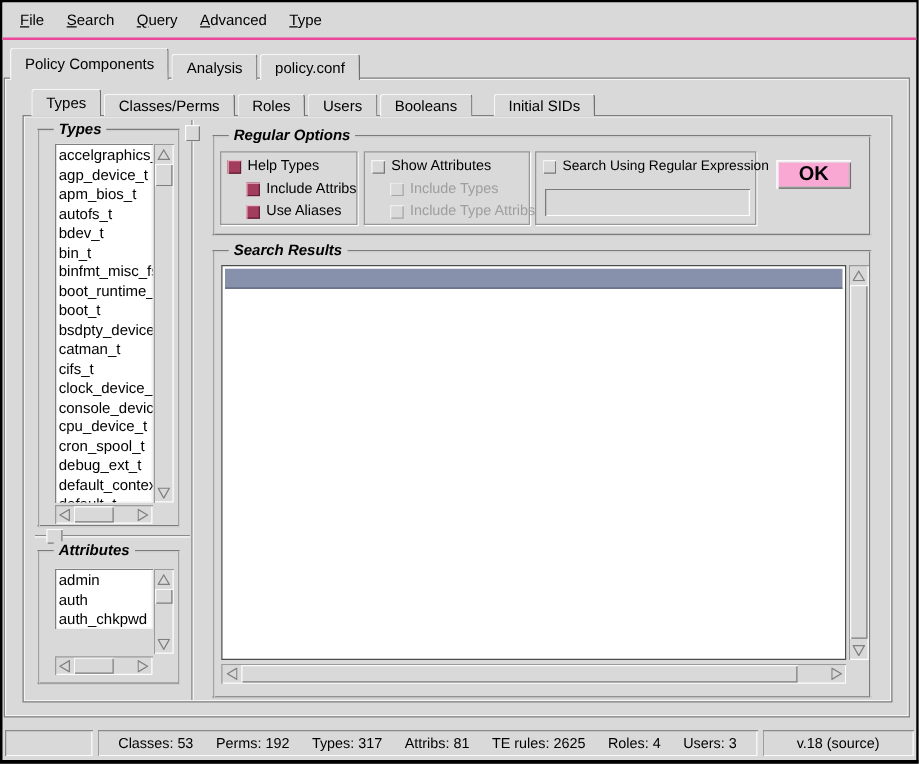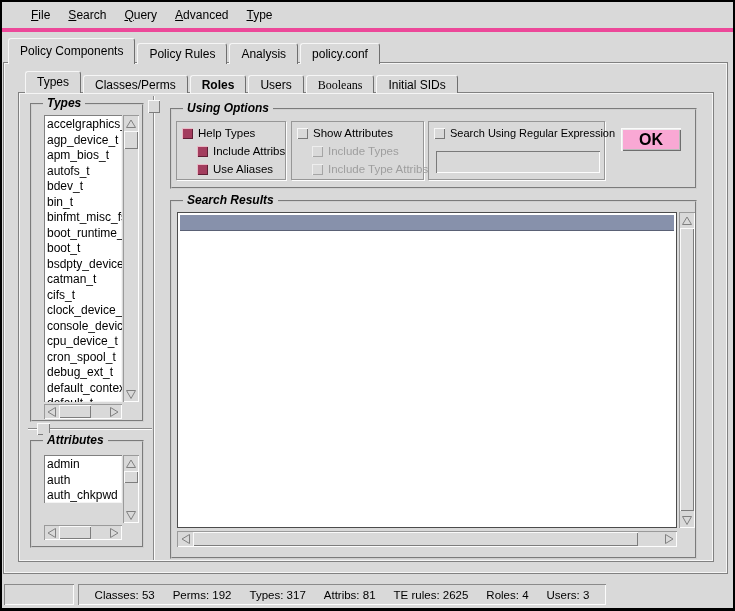--- a/index.html
+++ b/index.html
@@ -4,21 +4,21 @@
 <style>
   html,body{margin:0;padding:0;background:#bdbdbd;}
   *{box-sizing:border-box;font-family:"Liberation Sans","DejaVu Sans",sans-serif;}
   .window{position:relative;width:735px;height:611px;background:#d9d9d9;
           box-shadow:inset 0 0 0 2px #000;overflow:hidden;
           font-size:12px;color:#000;}
   .abs{position:absolute;}
 
   
   .menubar{left:2px;top:2px;width:731px;height:30px;background:#d9d9d9;
-           border-bottom:4px solid #ec4899;display:flex;align-items:center;padding-left:20px;}
+           border-bottom:2px solid #ec4899;display:flex;align-items:center;padding-left:5px;}
   .menu-item{padding:4px 9px;cursor:default;white-space:nowrap;}
   .menu-item::first-letter{text-decoration:underline;}
 
   
   .nb-frame{background:#d9d9d9;border:1px solid #808080;
             box-shadow:inset 0 0 0 1px #f5f5f5;}
 
   
   .tabrow{display:flex;align-items:flex-end;}
   .tab{background:#d9d9d9;border-top:1px solid #f6f6f6;border-left:1px solid #f6f6f6;
@@ -87,33 +87,32 @@
   <div class="abs menubar">
     <span class="menu-item">File</span>
     <span class="menu-item">Search</span>
     <span class="menu-item">Query</span>
     <span class="menu-item">Advanced</span>
     <span class="menu-item">Type</span>
   </div>
 
   <div class="abs tabrow" style="left:8px;top:38px;height:26px;z-index:4;">
     <div class="tab active">Policy Components</div>
-    <div class="tab">Policy Rules</div>
     <div class="tab">Analysis</div>
     <div class="tab">policy.conf</div>
   </div>
   <div class="abs nb-frame" style="left:3px;top:62px;width:725px;height:512px;"></div>
 
   <div class="abs tabrow" style="left:25px;top:72px;height:21px;z-index:4;">
     <div class="tab active" style="height:22px;line-height:20px;">Types</div>
     <div class="tab" style="height:18px;line-height:18px;">Classes/Perms</div>
-    <div class="tab" style="height:18px;line-height:18px;font-weight:bold;">Roles</div>
+    <div class="tab" style="height:18px;line-height:18px;">Roles</div>
     <div class="tab" style="height:18px;line-height:18px;">Users</div>
-    <div class="tab" style="height:18px;line-height:18px;font-family:Liberation Serif, serif;">Booleans</div>
-    <div class="tab" style="height:18px;line-height:18px;">Initial SIDs</div>
+    <div class="tab" style="height:18px;line-height:18px;">Booleans</div>
+    <div class="tab" style="height:18px;line-height:18px;margin-left:15px;">Initial SIDs</div>
   </div>
   <div class="abs nb-frame" style="left:18px;top:92px;width:696px;height:470px;"></div>
 
   <div class="abs lframe" style="left:30px;top:103px;width:114px;height:319px;">
     <div class="lframe-label">Types</div>
   </div>
   <div class="abs listbox" style="left:44px;top:115px;width:78px;height:287px;">
 
   <div class="list-item">accelgraphics_e</div>
       <div class="list-item">agp_device_t</div>
@@ -201,21 +200,21 @@
       <svg class="arr" width="9" height="10" viewBox="0 0 9 10">
           <path d="M8 5 L0.5 0.5 L0.5 9.5 Z" fill="#d9d9d9" stroke="#808080" stroke-width="1"></path>
         </svg>
     </div>
   </div>
 
   <div class="abs groove-v" style="left:153px;top:96px;height:464px;"></div>
   <div class="abs sash-handle" style="left:148px;top:100px;width:12px;height:13px;"></div>
 
   <div class="abs lframe" style="left:170px;top:108px;width:527px;height:81px;">
-    <div class="lframe-label">Using Options</div>
+    <div class="lframe-label">Regular Options</div>
   </div>
 
   <div class="opt-box" style="left:176px;top:121px;width:110px;height:59px;">
     <div class="cb-row" style="left:5px;top:5px;" data-state="checked">
       <span class="cb-ind"></span>
       <span class="cb-label">Help Types</span>
     </div>
     <div class="cb-row" style="left:20px;top:23px;" data-state="checked">
       <span class="cb-ind"></span>
       <span class="cb-label">Include Attribs</span>
@@ -292,15 +291,18 @@
   <div class="abs status-box" style="left:78px;top:584px;width:528px;height:21px;">
 
   <span class="stat-item">Classes: 53</span>
       <span class="stat-item">Perms: 192</span>
       <span class="stat-item">Types: 317</span>
       <span class="stat-item">Attribs: 81</span>
       <span class="stat-item">TE rules: 2625</span>
       <span class="stat-item">Roles: 4</span>
       <span class="stat-item">Users: 3</span>
     </div>
+  <div class="abs status-box" style="left:610px;top:584px;width:121px;height:21px;">
+    <span>v.18 (source)</span>
+  </div>
 
   <div class="abs" style="left:0;top:608px;width:735px;height:3px;background:#000;"></div>
 </div>
 
 </body></html>

